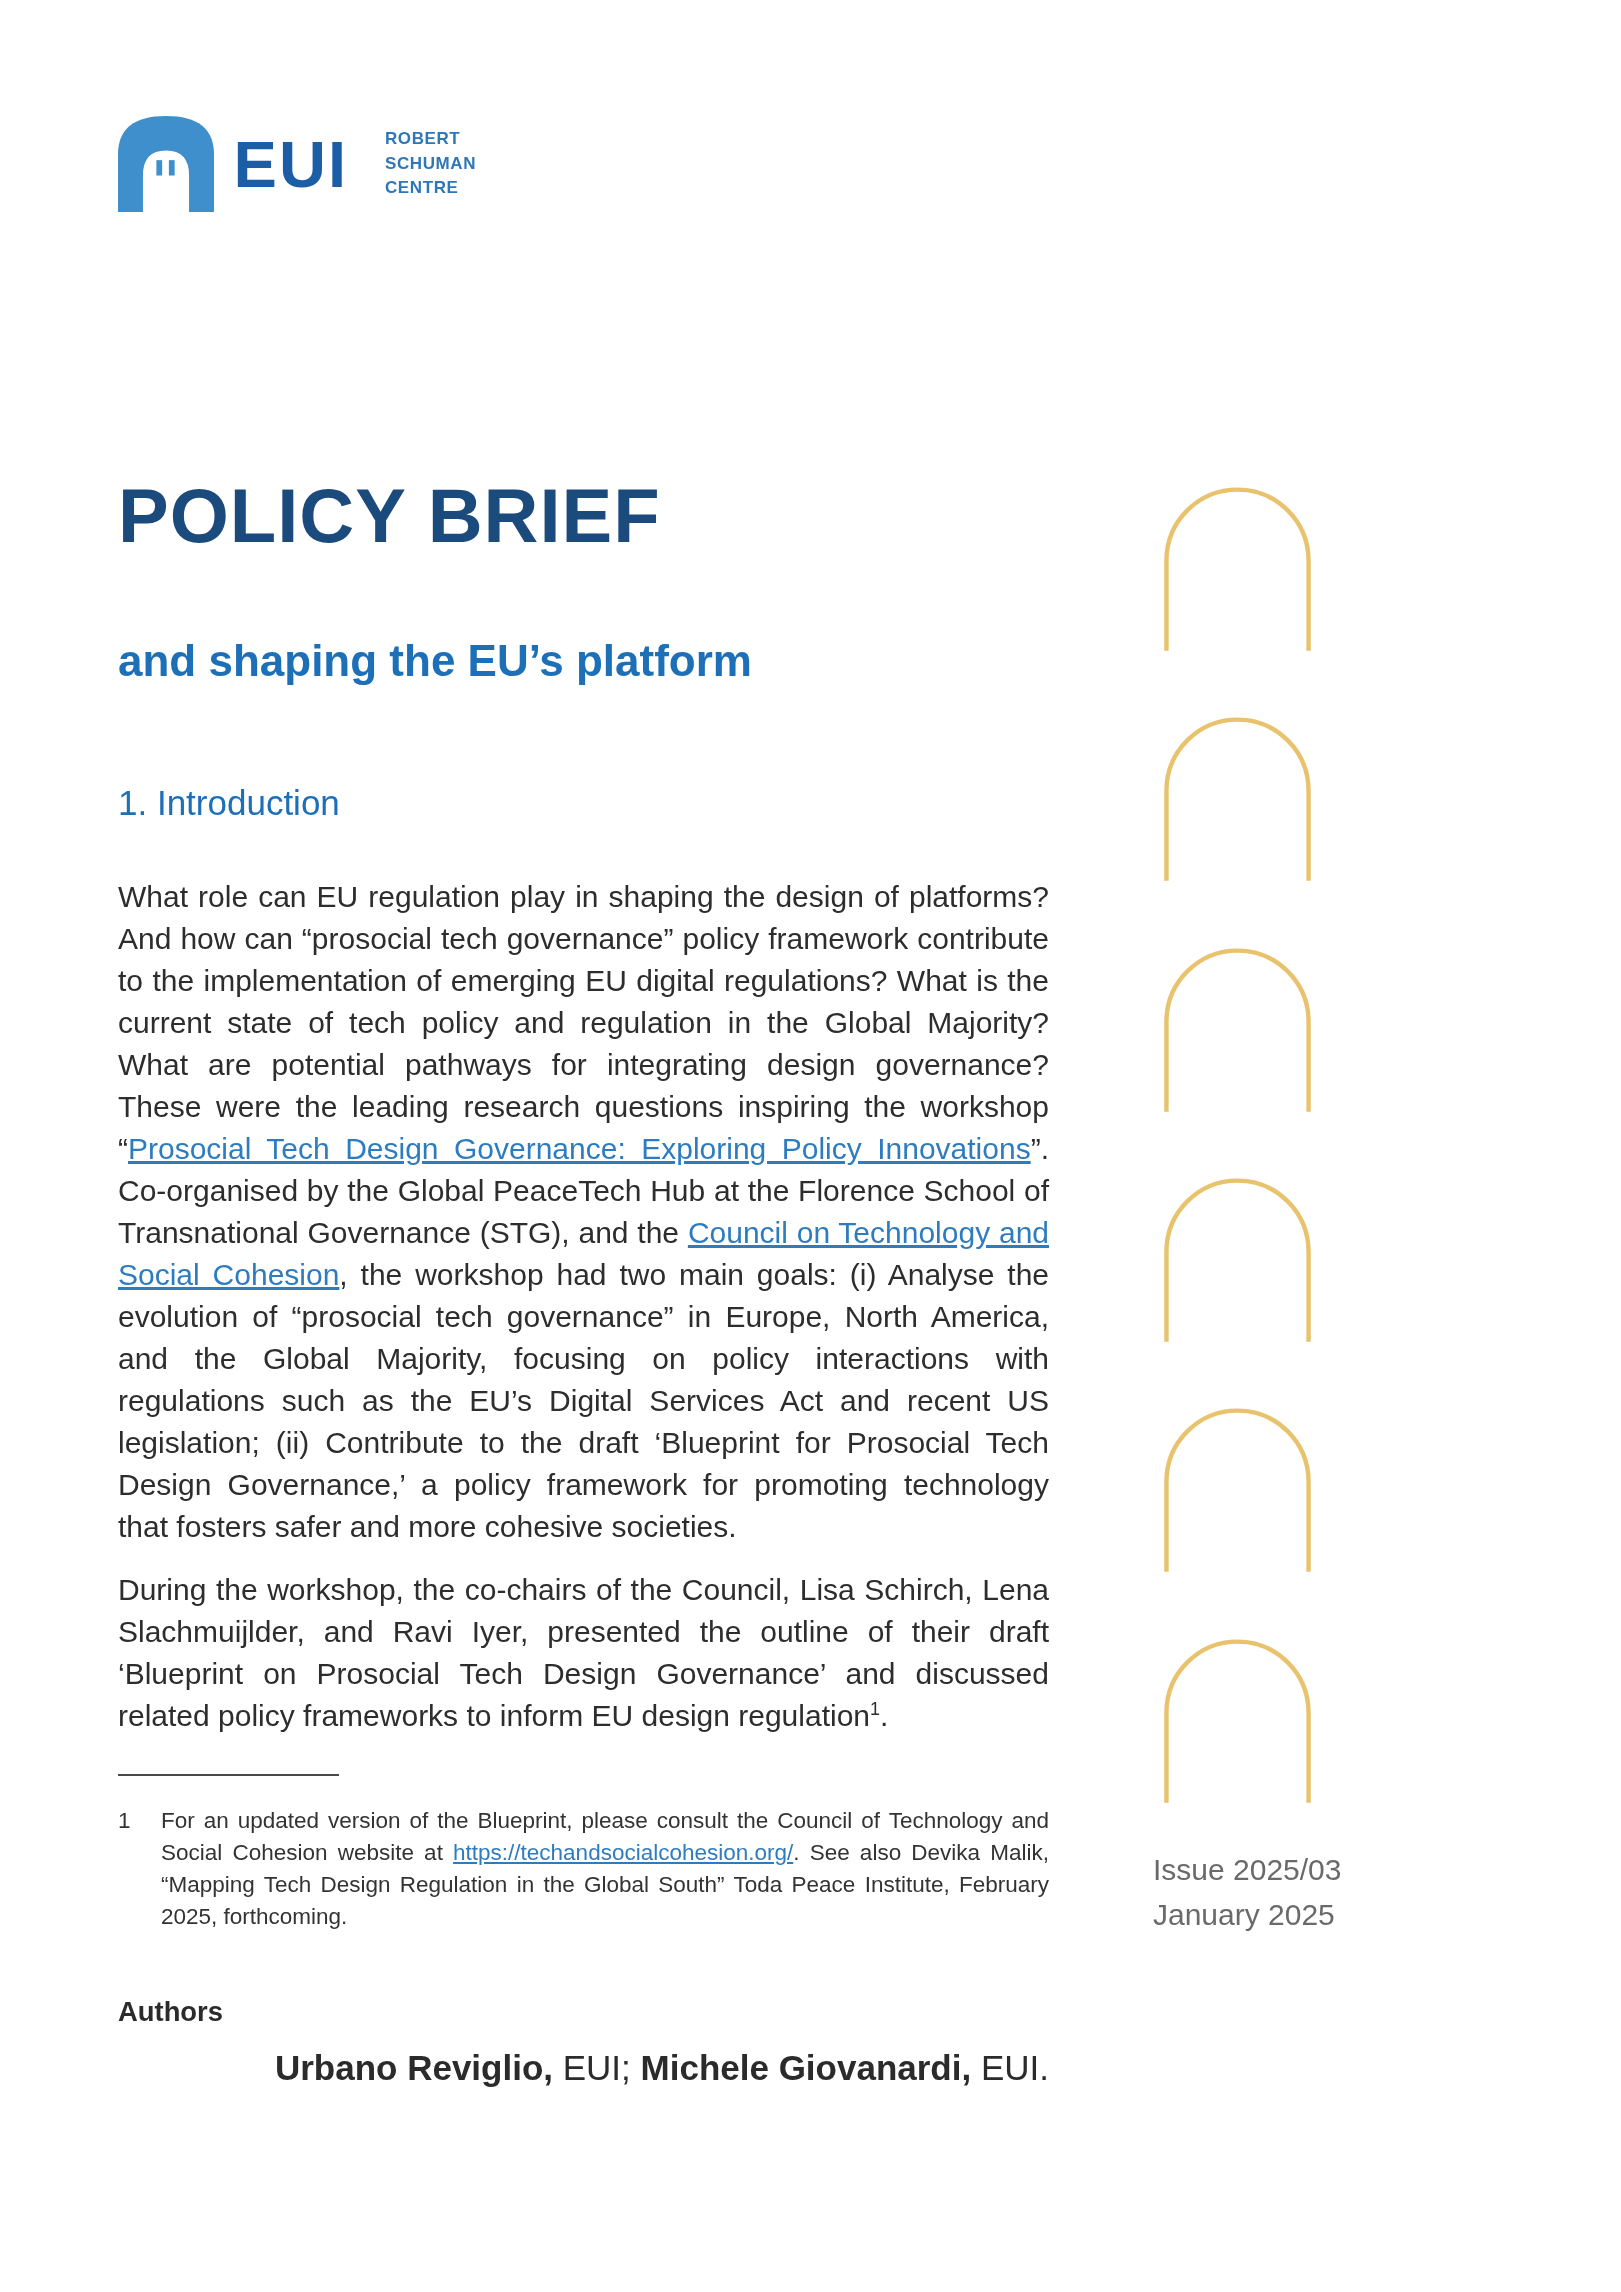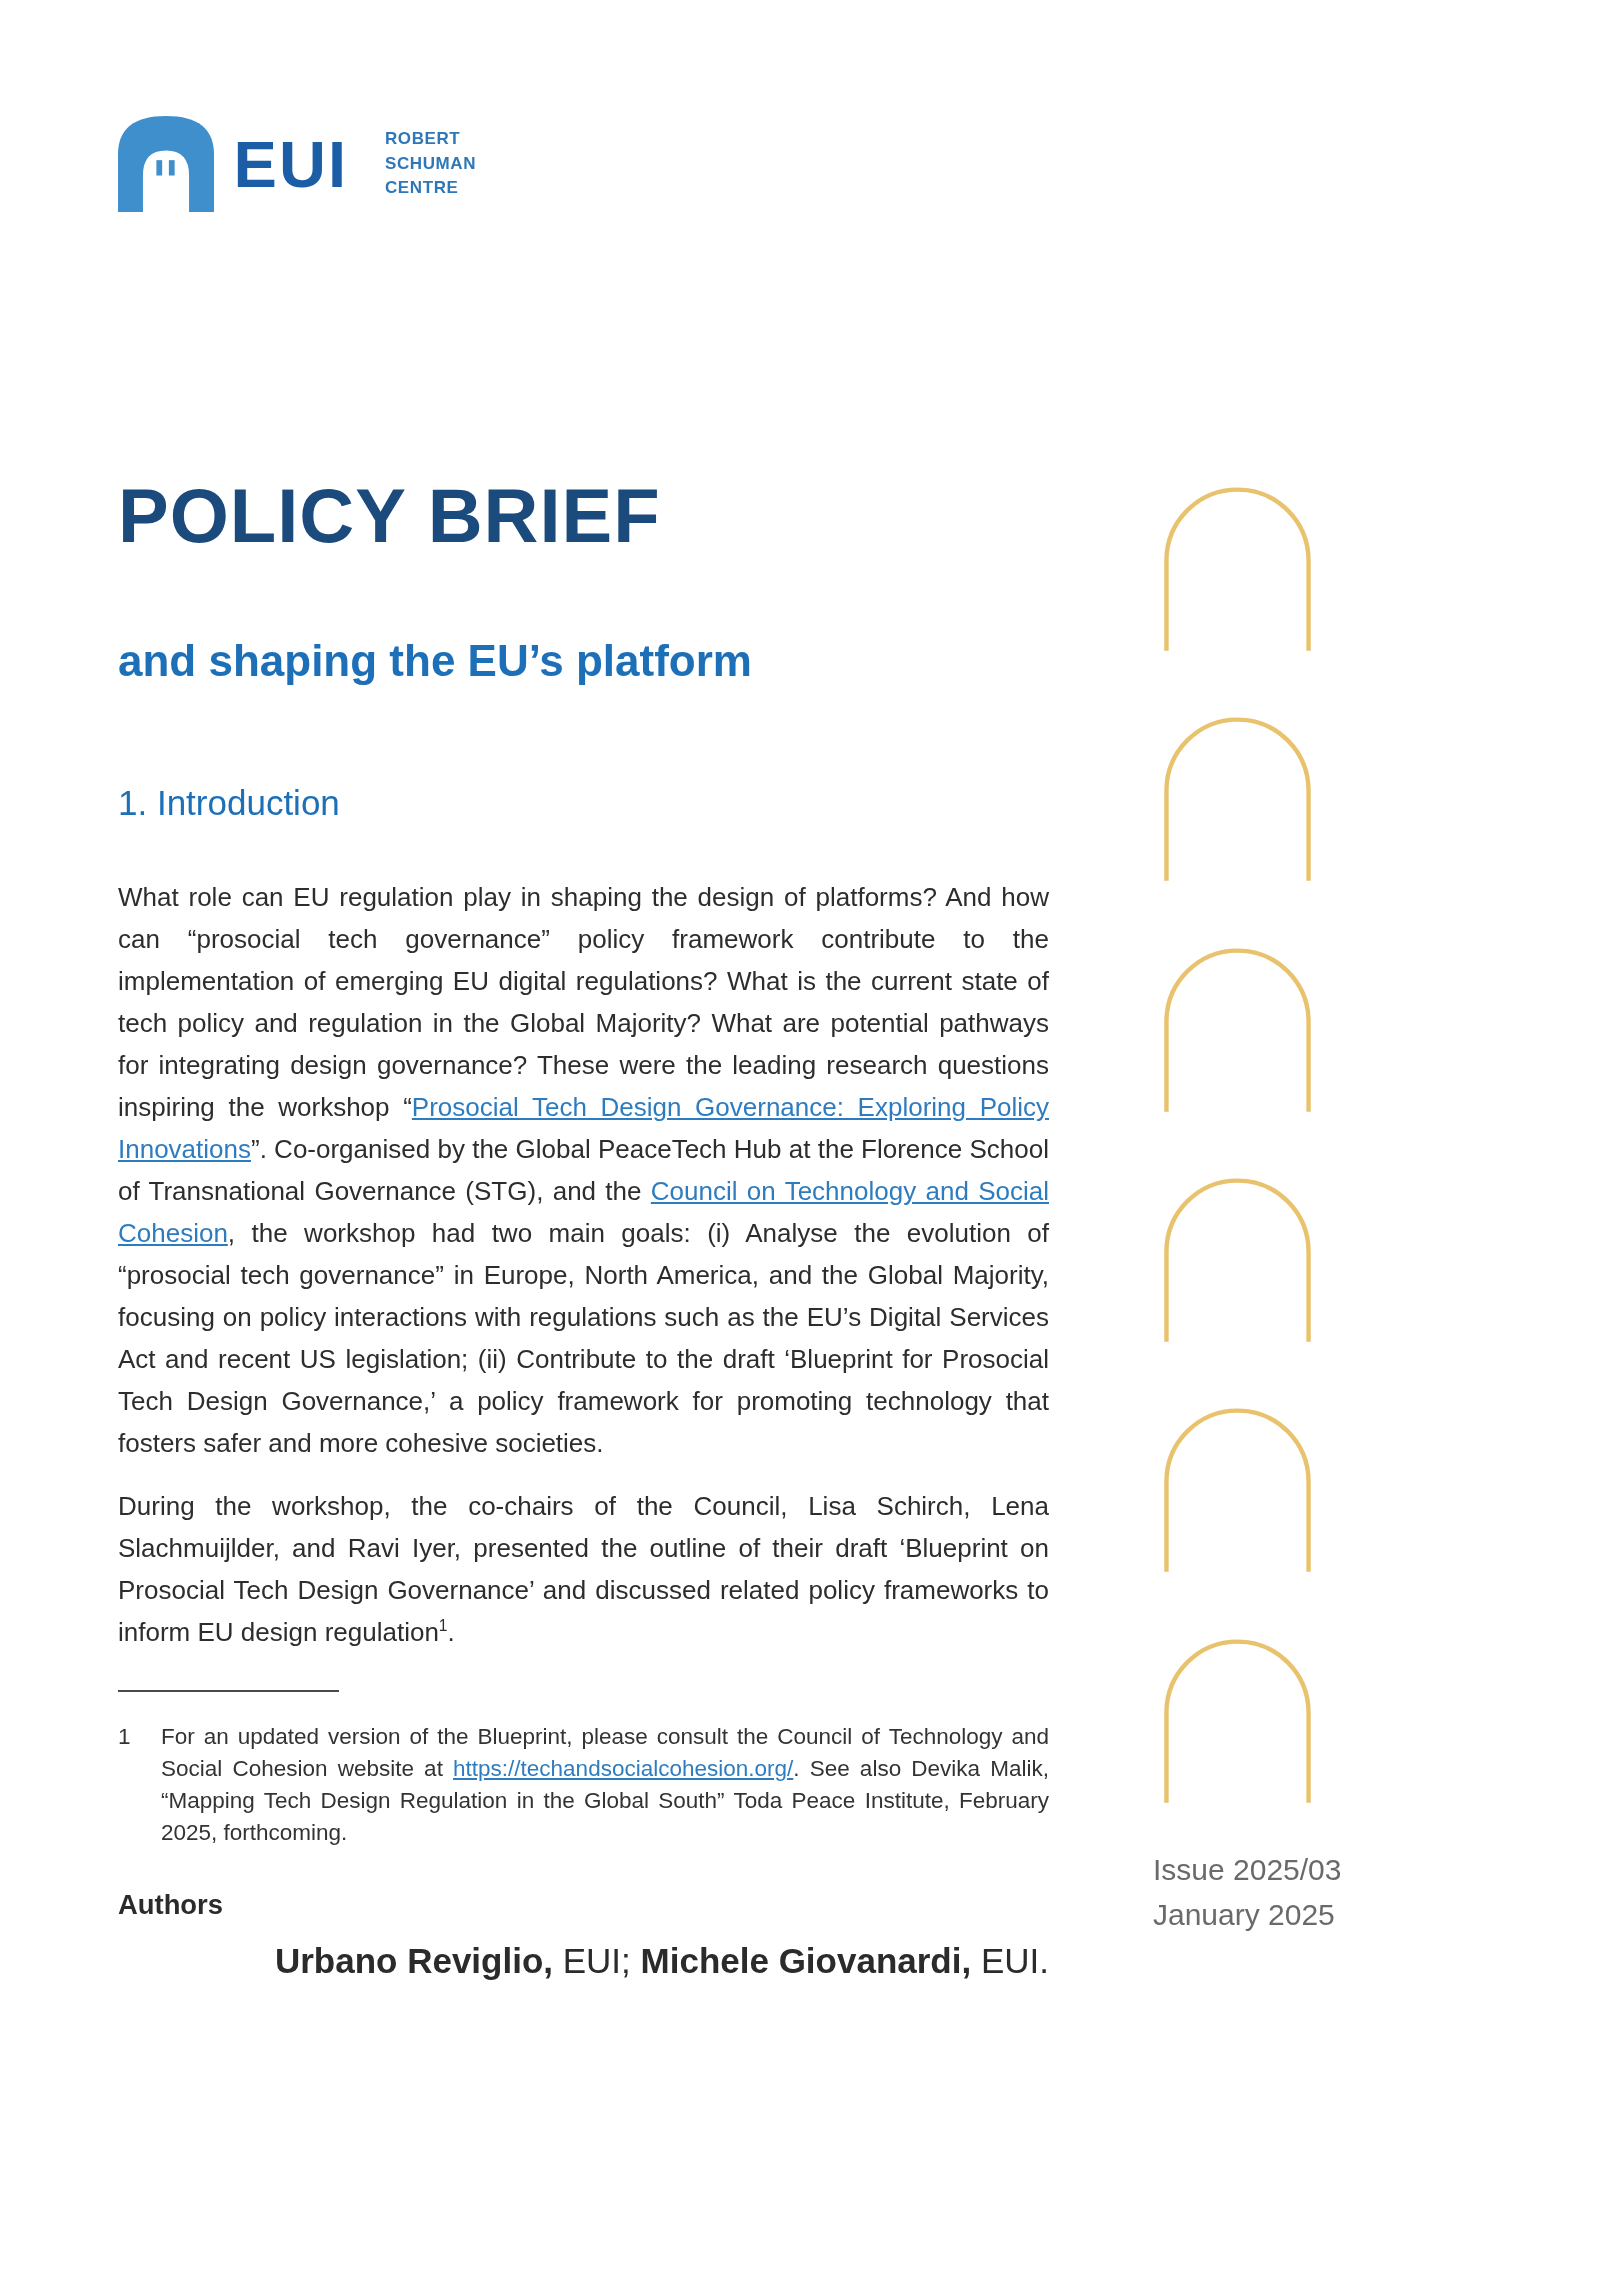--- a/index.html
+++ b/index.html
@@ -62,21 +62,21 @@
   }
   .title-line { display: block; }
   .section-heading {
     margin-top: 94px;
     font-size: 35px;
     font-weight: 400;
     color: #1d70b8;
   }
   .body-text {
     margin-top: 53px;
-    font-size: 26px;
+    font-size: 30px;
     line-height: 42px;
     color: #2d2d2d;
     text-align: justify;
   }
   .body-text.second { margin-top: 21px; }
   .link { color: #2e7cc0; text-decoration: underline; cursor: pointer; }
   sup.fn-ref { font-size: 0.6em; vertical-align: super; line-height: 0; }
 
   .footnote-rule {
     margin-top: 37px;
@@ -88,21 +88,21 @@
     margin-top: 29px;
     display: flex;
     font-size: 22.5px;
     line-height: 32px;
     color: #333333;
   }
   .fn-marker { width: 43px; flex: none; }
   .fn-body { flex: 1; text-align: justify; }
 
   .authors-heading {
-    margin-top: 40px;
+    margin-top: 63px;
     font-size: 27.4px;
     font-weight: 700;
     color: #2b2b2b;
   }
   .authors-line {
     margin-top: 19.6px;
     font-size: 35px;
     color: #2b2b2b;
     text-align: right;
   }

